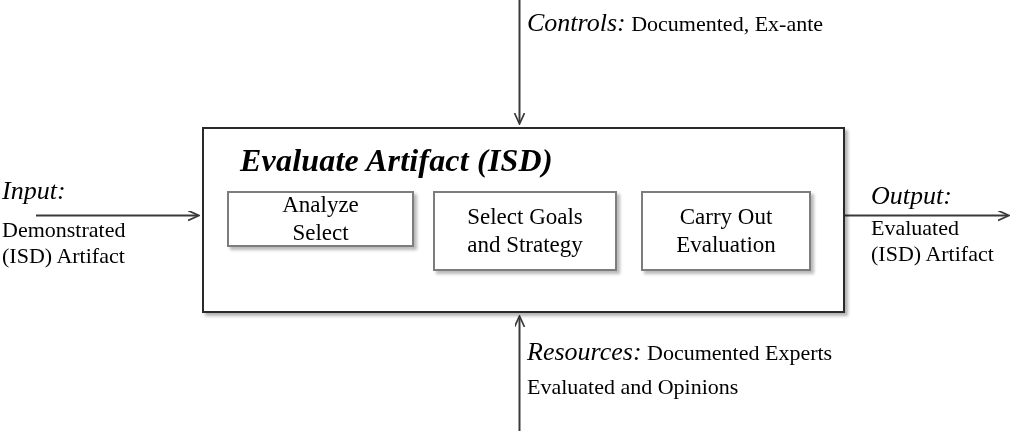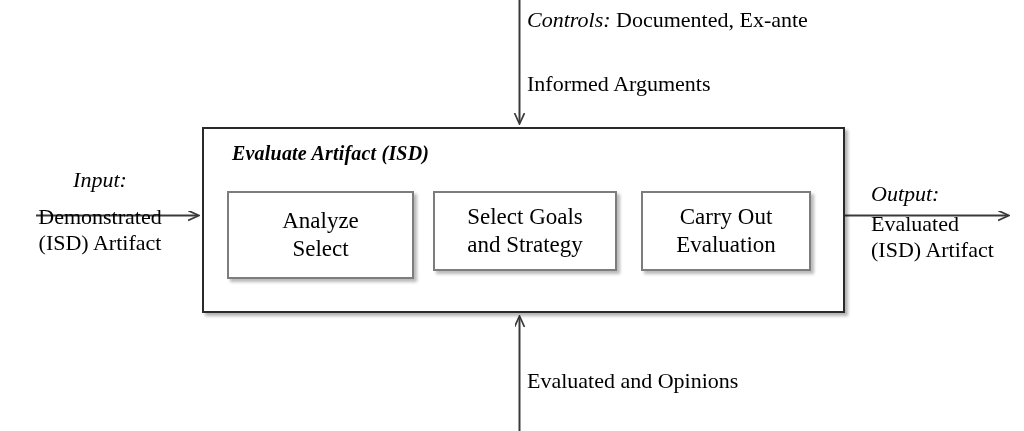--- a/index.html
+++ b/index.html
@@ -34,76 +34,76 @@
     top: 127px;
     width: 643px;
     height: 186px;
     box-sizing: border-box;
     border: 2px solid #2a2a2a;
     background: #ffffff;
     box-shadow: 3px 3px 3px rgba(0,0,0,0.30);
   }
   .main-title {
     position: absolute;
-    left: 28px;
+    left: 36px;
     top: 13px;
     font-weight: bold;
     font-style: italic;
-    font-size: 20px;
+    font-size: 32px;
     letter-spacing: 0.2px;
     white-space: nowrap;
     text-align: center;
   }
 
   
   .sub-box {
     position: absolute;
     box-sizing: border-box;
     border: 2px solid #7d7d7d;
     background: #ffffff;
     box-shadow: 3px 3px 3px rgba(0,0,0,0.28);
     display: flex;
     align-items: center;
     justify-content: center;
     text-align: center;
     font-size: 23px;
     line-height: 1.20;
   }
   .sub-box span { display: block; white-space: nowrap; }
-  .sub-1 { left: 227px; top: 191px; width: 187px; height: 88px; text-align: center; }
+  .sub-1 { left: 227px; top: 191px; width: 187px; height: 56px; text-align: center; }
   .sub-2 { left: 433px; top: 191px; width: 184px; height: 80px; }
   .sub-3 { left: 641px; top: 191px; width: 170px; height: 80px; }
 
   
   .label { position: absolute; }
   .lead {
     font-style: italic;
-    font-size: 22px;
+    font-size: 26px;
   }
 
   .controls-label {
     left: 527px;
     top: 4px;
     width: 430px;
     font-size: 22px;
     line-height: 1.45;
   }
   .resources-label {
     left: 527px;
     top: 333px;
     width: 440px;
     font-size: 22px;
     line-height: 1.45;
   }
 
   .input-label {
     left: 2px;
-    top: 169px;
+    top: 178px;
     width: 196px;
-    text-align: center;
+    text-align: left;
     font-size: 22px;
   }
   .input-label .over { display: block; line-height: 1.0; }
   .input-label .under { display: block; line-height: 1.20; margin-top: 13px; }
 
   .output-label {
     left: 871px;
     top: 183px;
     width: 172px;
     font-size: 22px;
@@ -162,25 +162,25 @@
     <div>
       <span>Carry Out</span>
       <span>Evaluation</span>
     </div>
   </div>
 
   <div class="label controls-label">
     <span class="nowrap"><span class="lead">Controls:</span>
       <span>Documented, Ex-ante</span></span><br>
     <br>
-    <span class="nowrap">Informed Arguments</span>
   </div>
 
   <div class="label resources-label">
-    <br>
+    <span class="nowrap"><span class="lead">Resources:</span>
+      <span>Documented Experts</span></span><br>
     <span class="nowrap">Evaluated and Opinions</span>
   </div>
 
   <div class="label input-label">
     <span class="over lead">Input:</span>
     <span class="under">Demonstrated</span>
     <span class="under" style="margin-top:0">(ISD) Artifact</span>
   </div>
 
   <div class="label output-label">

